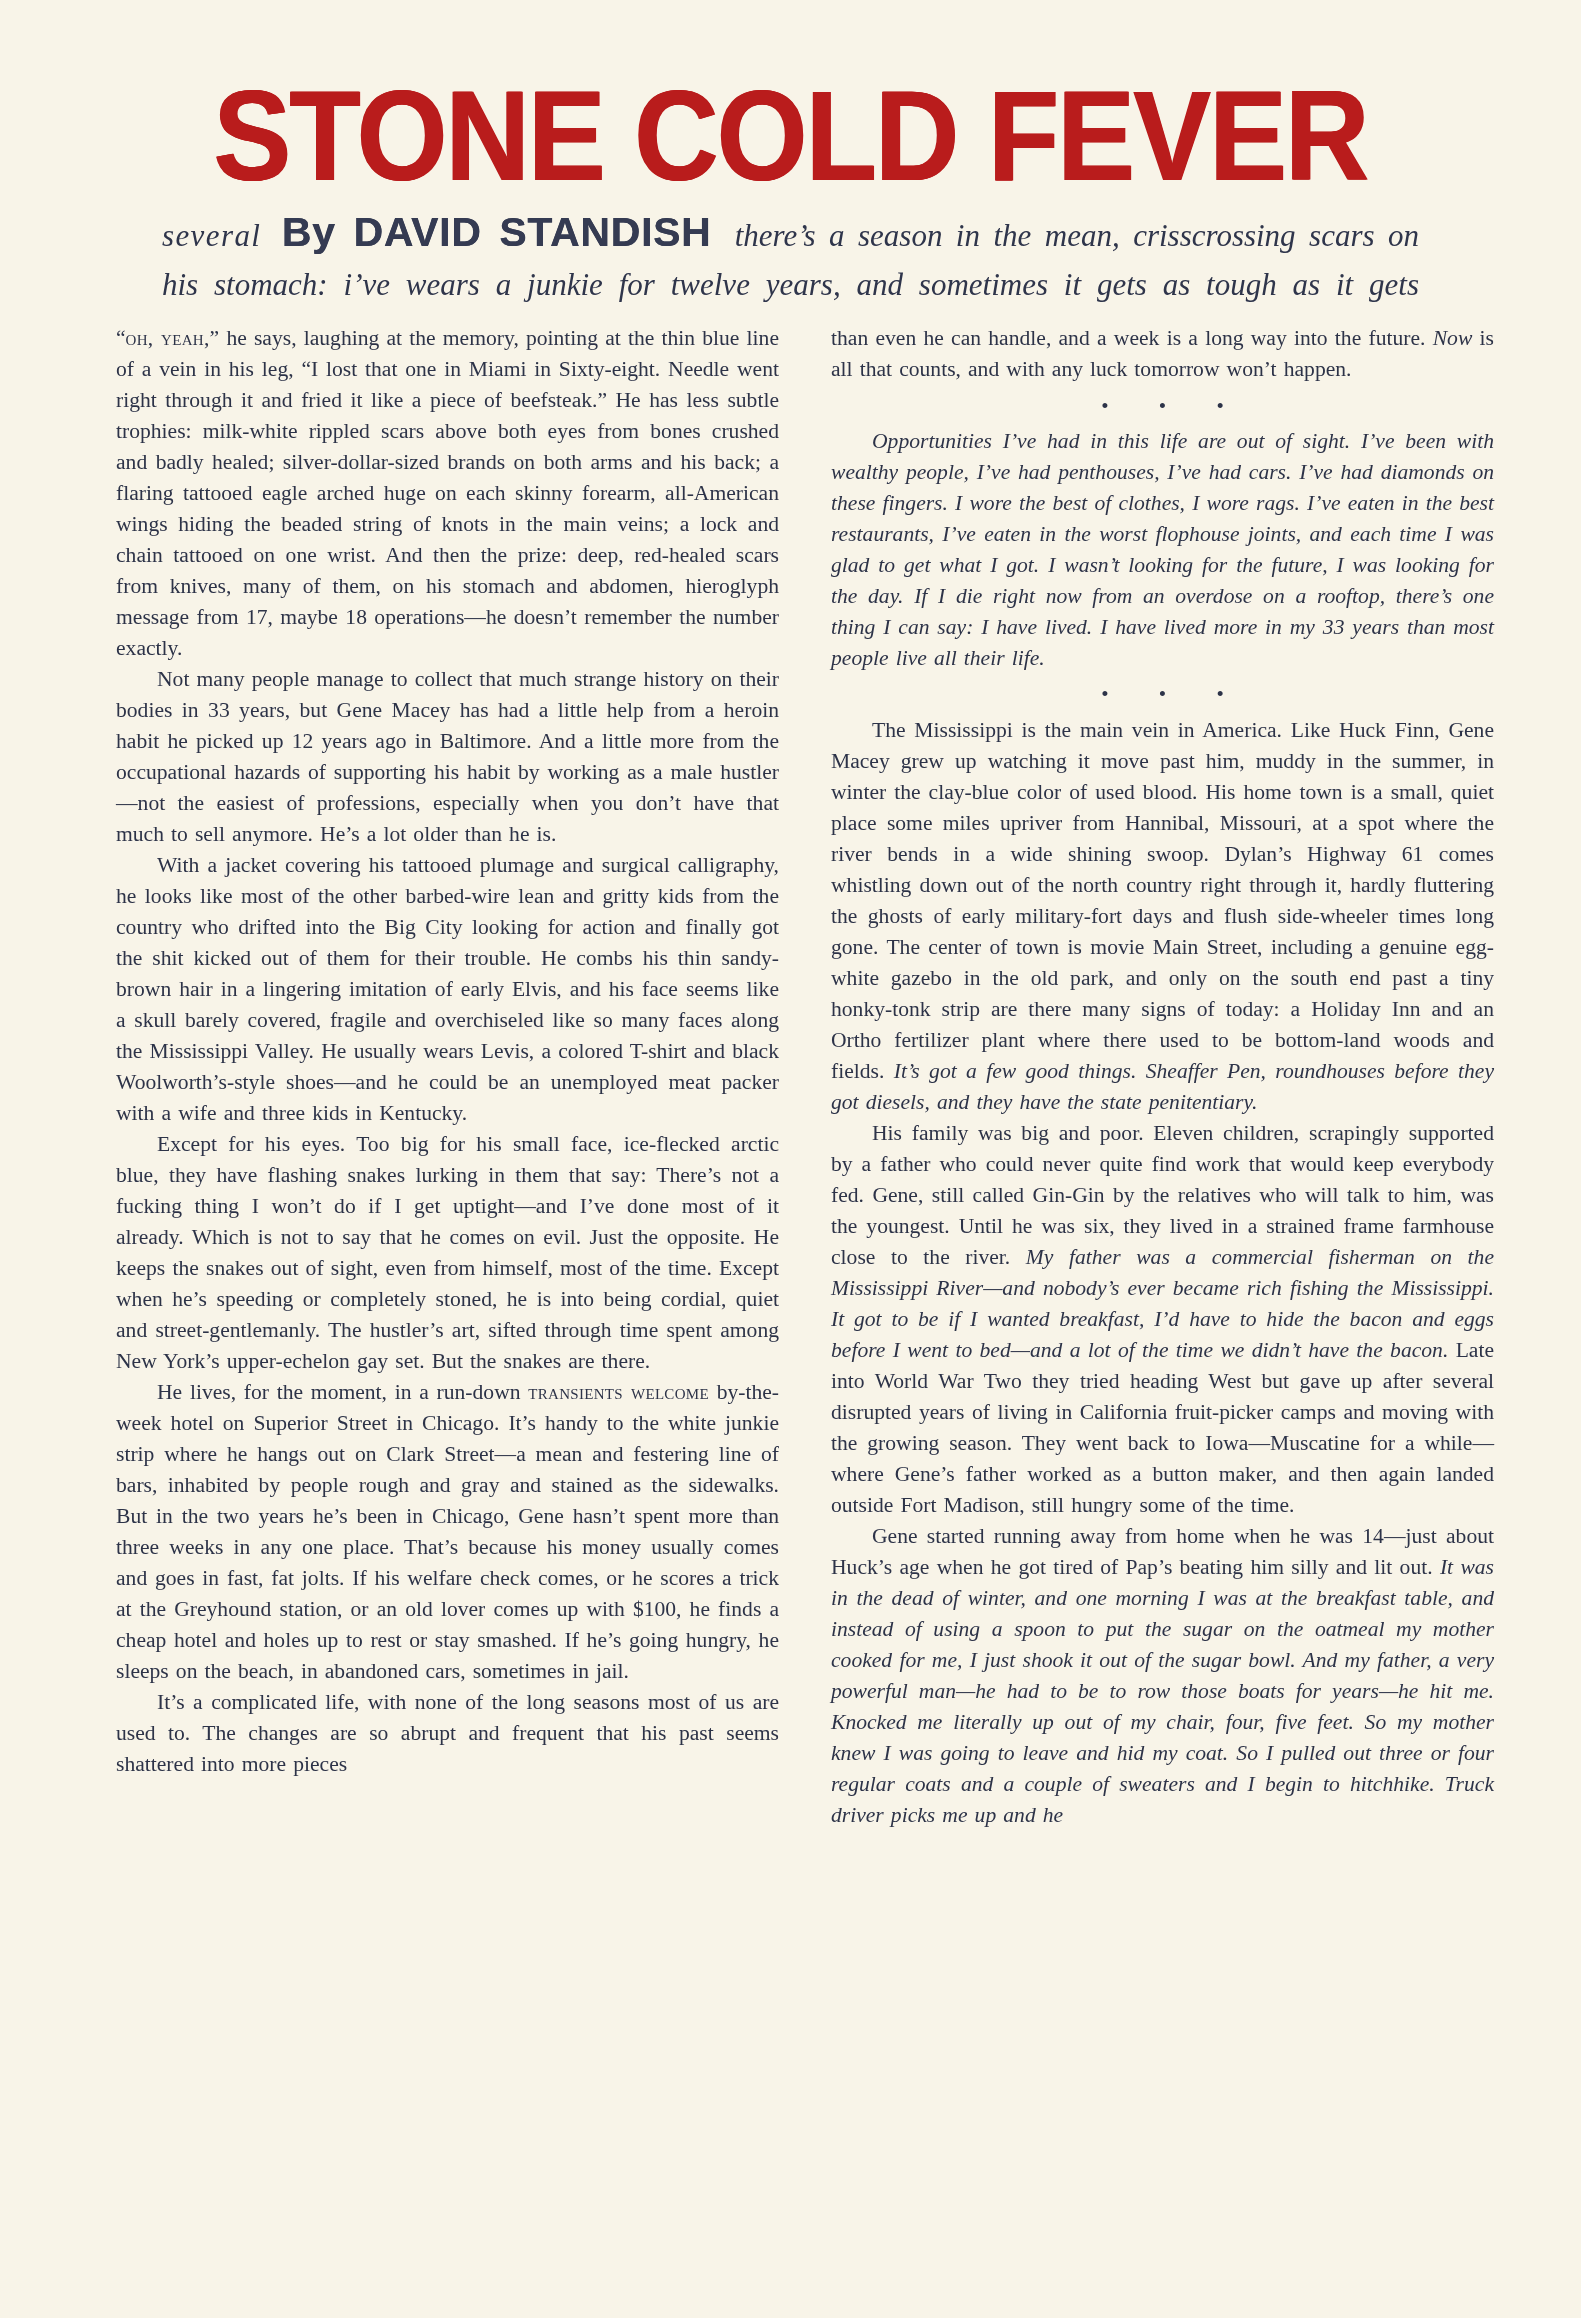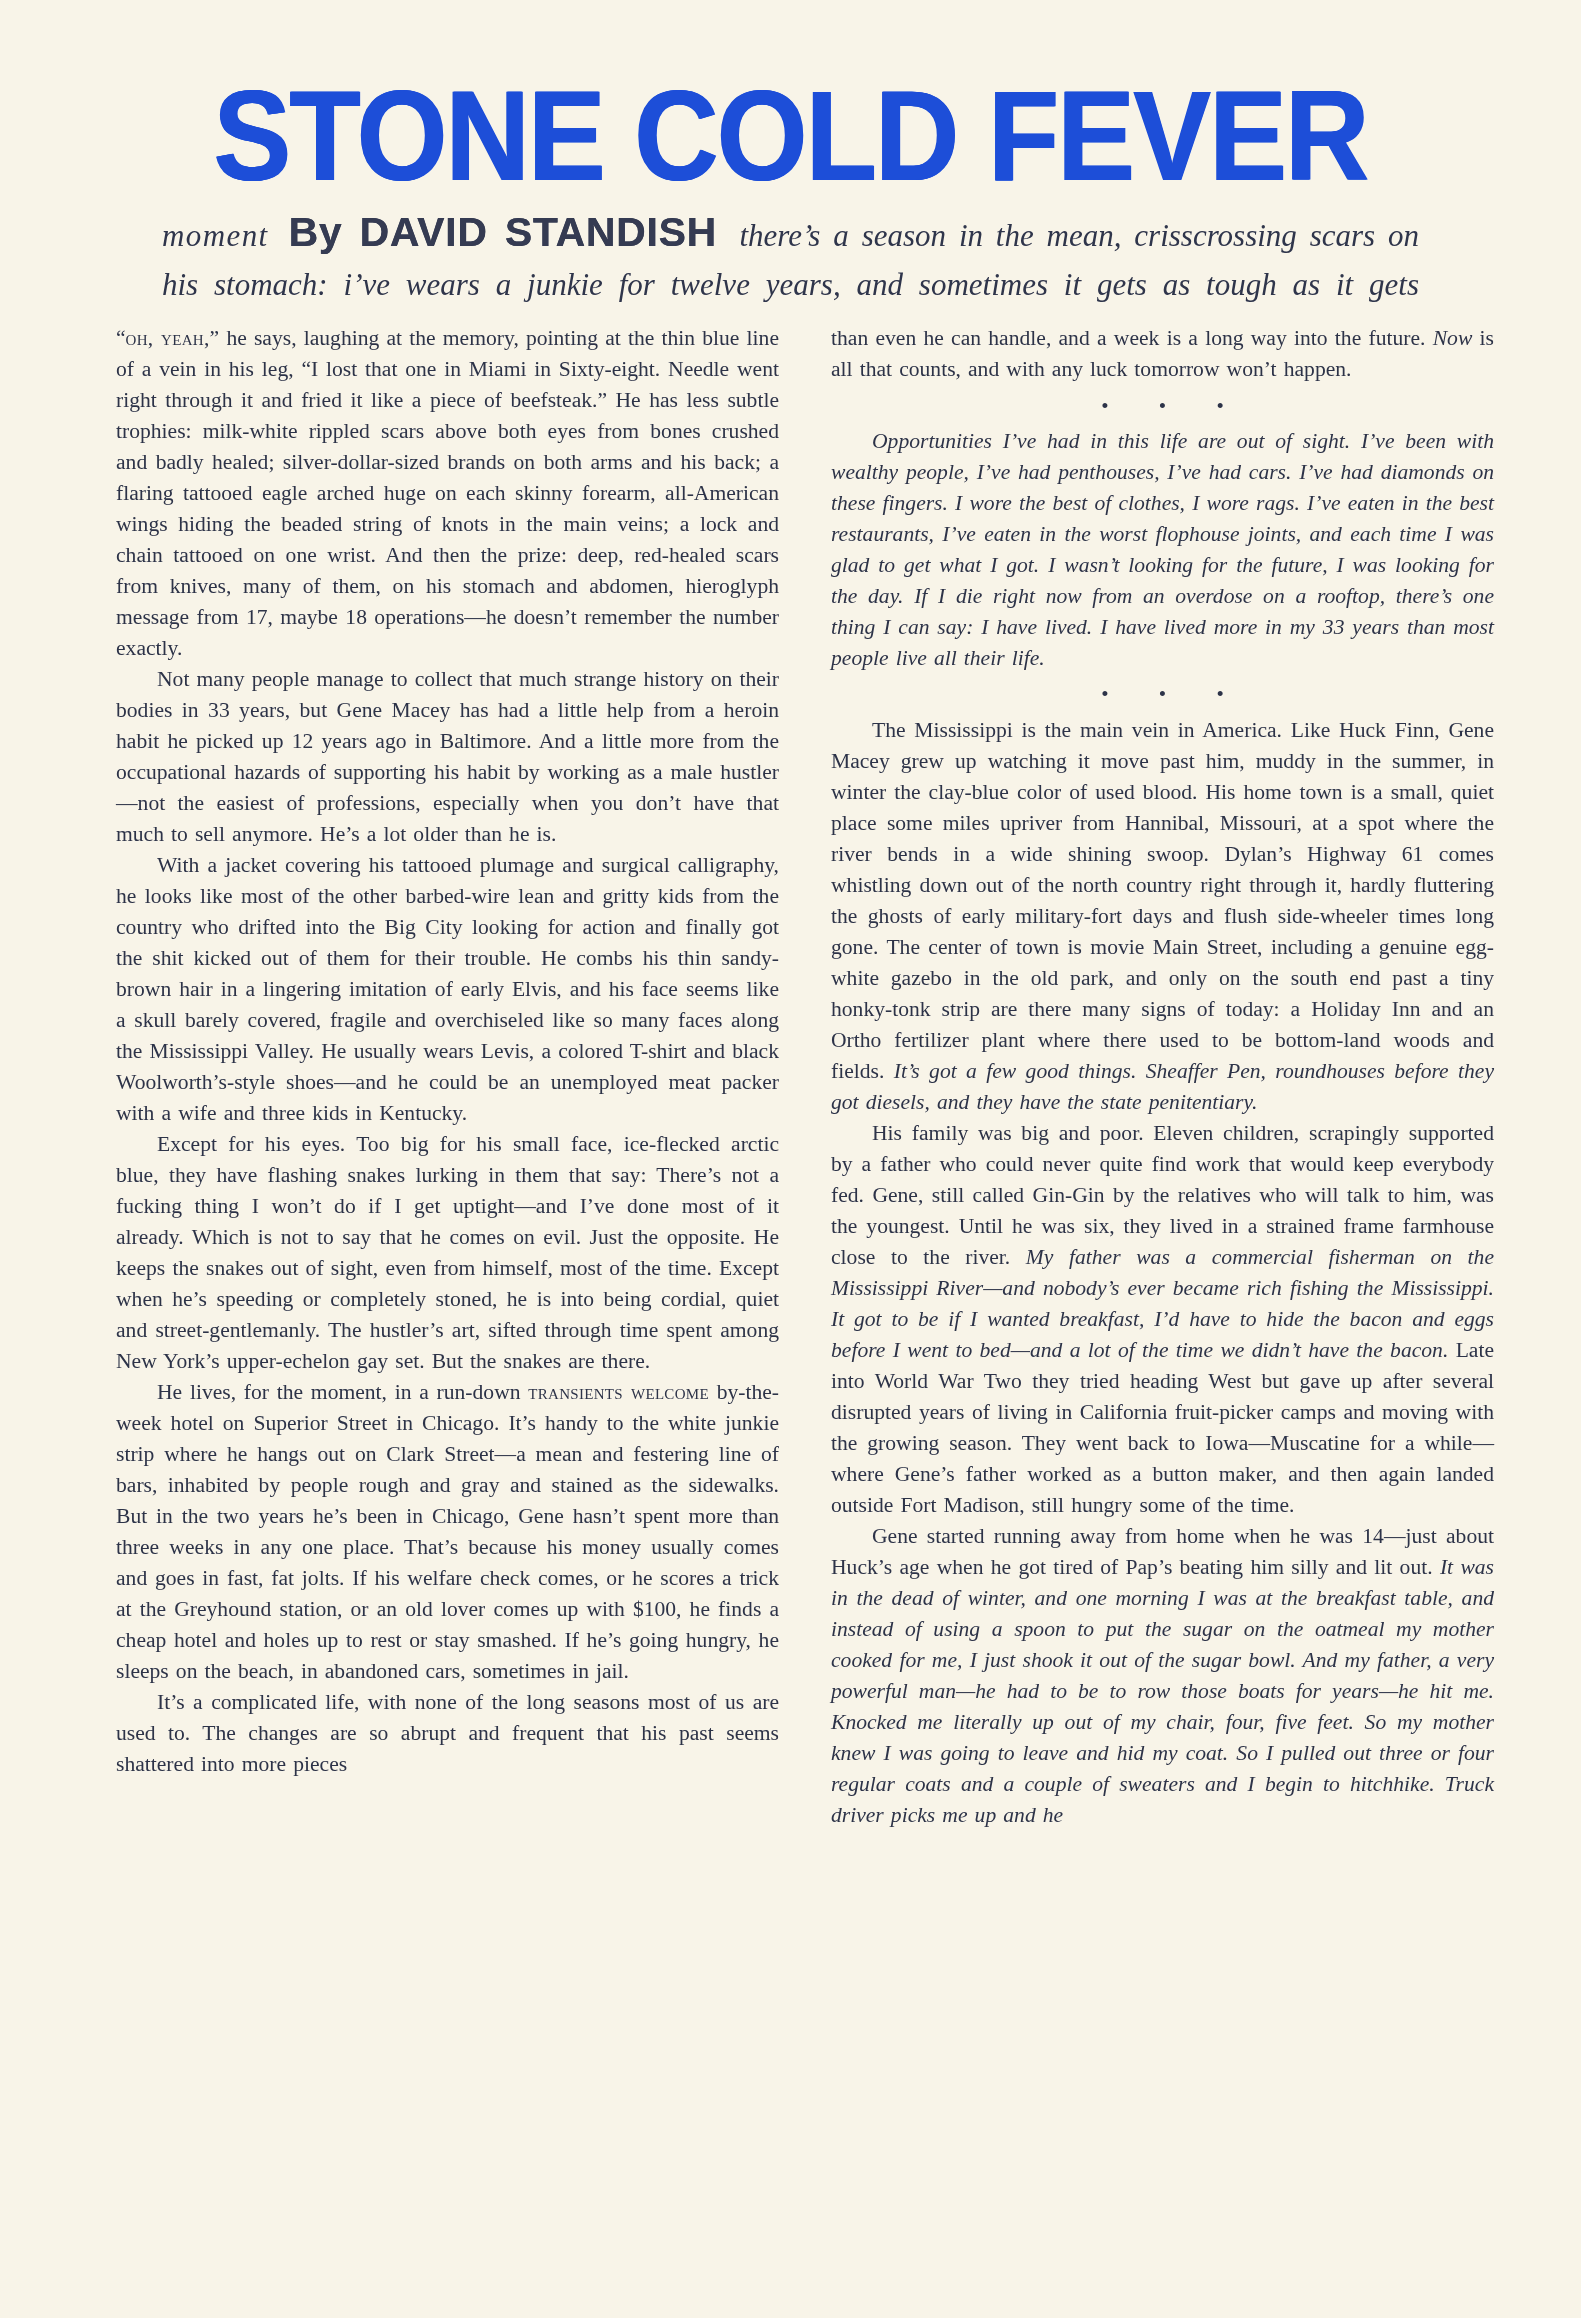--- a/index.html
+++ b/index.html
@@ -15,21 +15,21 @@
 
   
   .masthead{padding-top:81px;}
   h1.title{
     margin:0;
     text-align:center;
     font-family:"Liberation Sans","DejaVu Sans",sans-serif;
     font-weight:bold;
     font-size:123px;
     line-height:106px;
-    color:#1d4ed8;
+    color:#b91c1c;
     letter-spacing:-2.1px;
     white-space:nowrap;
   }
   h1.title .squeeze{
     display:inline-block;
     transform:scale(0.95,1.04);
     transform-origin:center top;
     text-shadow:0.7px 0 0 currentColor,-0.7px 0 0 currentColor;
   }
   .deck{
@@ -83,21 +83,21 @@
   }
 </style>
 </head>
 <body>
 
 <div class="page">
 
   <header class="masthead">
     <h1 class="title"><span class="squeeze">STONE COLD FEVER</span></h1>
     <div class="deck">
-      <div class="deck-line"><span class="kicker">moment</span> <span class="byline">By DAVID STANDISH</span> <span>there’s a season in the mean, crisscrossing scars on</span></div>
+      <div class="deck-line"><span class="kicker">several</span> <span class="byline">By DAVID STANDISH</span> <span>there’s a season in the mean, crisscrossing scars on</span></div>
       <div class="deck-line"><span>his stomach: i’ve wears a junkie for twelve years, and sometimes it gets as tough as it gets</span></div>
     </div>
   </header>
 
   <main class="columns">
     <div class="col">
         <p><span>“</span><span class="sc">oh, yeah,</span><span>” he says, laughing at the memory, pointing at the thin blue line of a vein in his leg, “I lost that one in Miami in Sixty-eight. Needle went right through it and fried it like a piece of beefsteak.” He has less subtle trophies: milk-white rippled scars above both eyes from bones crushed and badly healed; silver-dollar-sized brands on both arms and his back; a flaring tattooed eagle arched huge on each skinny forearm, all-American wings hiding the beaded string of knots in the main veins; a lock and chain tattooed on one wrist. And then the prize: deep, red-healed scars from knives, many of them, on his stomach and abdomen, hieroglyph message from 17, maybe 18 operations—he doesn’t remember the number exactly.</span></p>
         <p class="ind"><span>Not many people manage to collect that much strange history on their bodies in 33 years, but Gene Macey has had a little help from a heroin habit he picked up 12 years ago in Baltimore. And a little more from the occupational hazards of supporting his habit by working as a male hustler—not the easiest of professions, especially when you don’t have that much to sell anymore. He’s a lot older than he is.</span></p>
         <p class="ind"><span>With a jacket covering his tattooed plumage and surgical calligraphy, he looks like most of the other barbed-wire lean and gritty kids from the country who drifted into the Big City looking for action and finally got the shit kicked out of them for their trouble. He combs his thin sandy-brown hair in a lingering imitation of early Elvis, and his face seems like a skull barely covered, fragile and overchiseled like so many faces along the Mississippi Valley. He usually wears Levis, a colored T-shirt and black Woolworth’s-style shoes—and he could be an unemployed meat packer with a wife and three kids in Kentucky.</span></p>
         <p class="ind"><span>Except for his eyes. Too big for his small face, ice-flecked arctic blue, they have flashing snakes lurking in them that say: There’s not a fucking thing I won’t do if I get uptight—and I’ve done most of it already. Which is not to say that he comes on evil. Just the opposite. He keeps the snakes out of sight, even from himself, most of the time. Except when he’s speeding or completely stoned, he is into being cordial, quiet and street-gentlemanly. The hustler’s art, sifted through time spent among New York’s upper-echelon gay set. But the snakes are there.</span></p>

